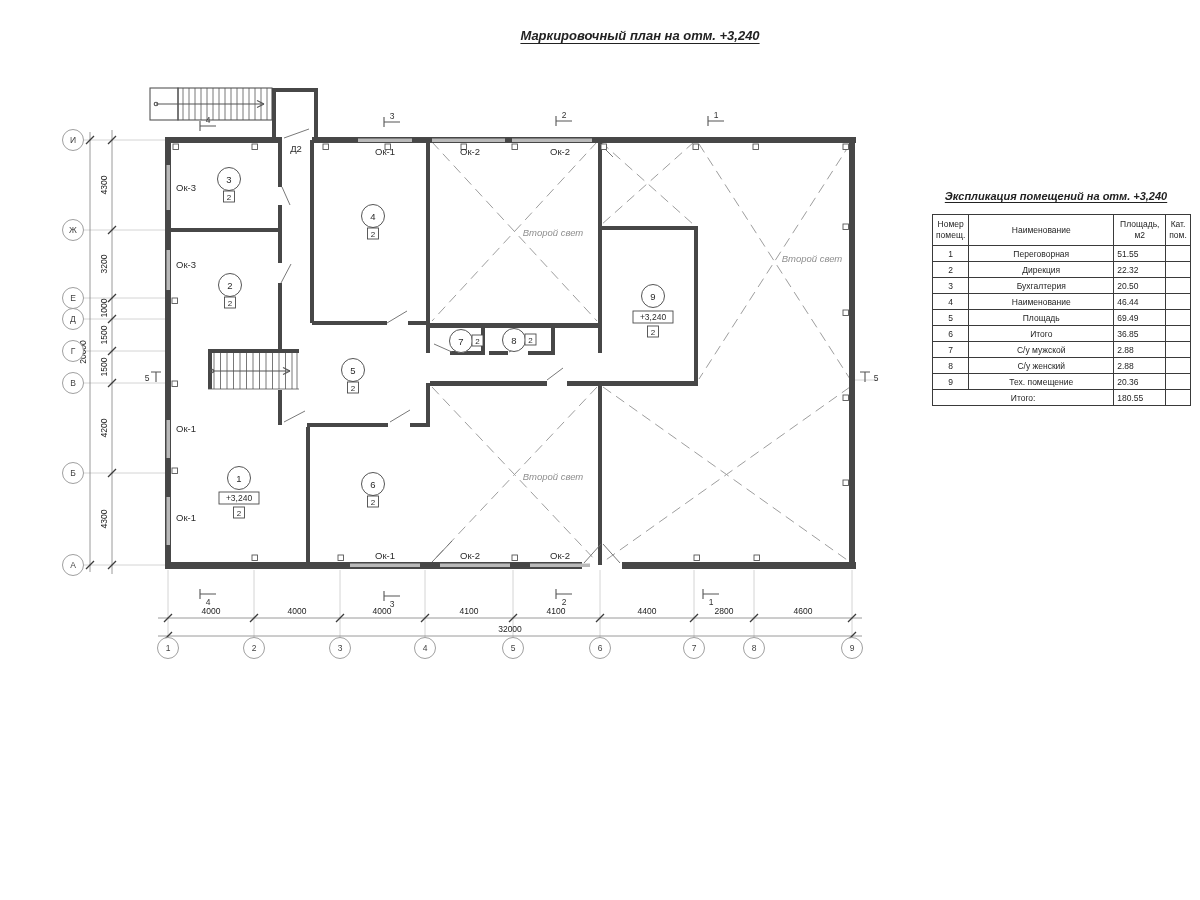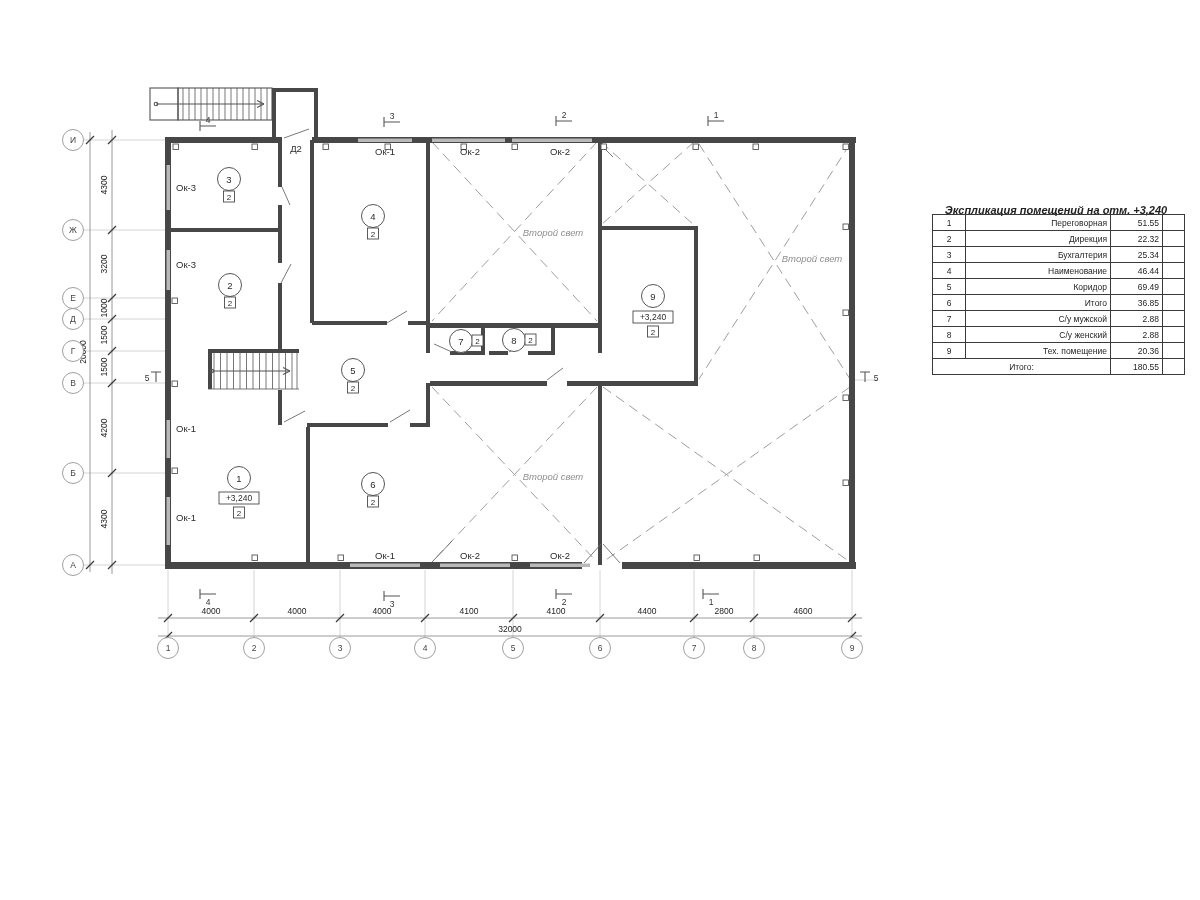--- a/index.html
+++ b/index.html
@@ -1,32 +1,32 @@
 <!DOCTYPE html>
 <html><head>
 <meta charset="utf-8">
 <style>
   html,body{margin:0;padding:0;background:#fff;width:1200px;height:900px;overflow:hidden;
     font-family:"Liberation Sans",sans-serif;}
   #stage{position:relative;width:1200px;height:900px;background:#ffffff;}
   .main-title{position:absolute;left:430px;top:28px;width:420px;text-align:center;
     font-size:13px;font-style:italic;font-weight:600;color:#222;
     text-decoration:underline;text-underline-offset:3px;}
-  .sched-title{position:absolute;left:925px;top:204px;width:262px;text-align:center;
+  .sched-title{position:absolute;left:925px;top:190px;width:262px;text-align:center;
     font-size:11px;font-style:italic;font-weight:600;color:#222;
-    text-underline-offset:2px;}
+    text-decoration:underline;text-underline-offset:2px;}
   table.sched{position:absolute;left:932px;top:214px;border-collapse:collapse;
     table-layout:fixed;font-size:8.5px;color:#1e1e1e;}
   table.sched th,table.sched td{border:1px solid #3a3a3a;padding:0 3px;
     overflow:hidden;font-weight:normal;}
   table.sched th{height:30px;text-align:center;vertical-align:middle;line-height:1.25;}
   table.sched td{height:15px;vertical-align:middle;}
   td.num{text-align:center;}
-  td.nm{text-align:right;}
-  td.ar{text-align:right;}
+  td.nm{text-align:center;}
+  td.ar{text-align:left;}
   td.tl{text-align:center;padding-right:6px;}
   
   .wall{fill:#474747;}
   .win{fill:#b9b9b9;}
   .grid{stroke:#c9c9c9;stroke-width:0.8;fill:none;}
   .dim{stroke:#808080;stroke-width:0.8;fill:none;}
   .tick{stroke:#3c3c3c;stroke-width:1.3;fill:none;}
   .dash{stroke:#9e9e9e;stroke-width:1;stroke-dasharray:10 6;fill:none;}
   .leaf{stroke:#6a6a6a;stroke-width:0.9;fill:none;}
   .thin{stroke:#555;stroke-width:1.1;fill:none;}
@@ -44,20 +44,21 @@
   .ctx{font-size:8px;text-anchor:middle;}
   .ltx{font-size:8.5px;text-anchor:middle;}
   .stx{font-size:8.5px;text-anchor:middle;fill:#333;}
   .light{font-size:9.5px;font-style:italic;text-anchor:middle;fill:#8f8f8f;}
 </style>
 </head>
 <body>
 
 <div id="stage">
 
+  <div class="main-title">Маркировочный план на отм. +3,240</div>
 
   <svg width="1200" height="900" viewBox="0 0 1200 900">
 
     <g>
       <path class="grid" d="M84 140H165 M84 230H165 M84 298H165 M84 319H165 M84 351H165 M84 383H165 M84 473H165 M84 565H165"></path>
       <path class="grid" d="M168 570V637 M254 570V637 M340 570V637 M425 570V637 M513 570V637 M600 570V637 M694 570V637 M754 570V637 M852 570V637"></path>
       <path class="grid" d="M855 380H878"></path>
     </g>
 
     <g>
@@ -345,47 +346,53 @@
   
   <div class="sched-title">Экспликация помещений на отм. +3,240</div>
   <table class="sched">
     <colgroup>
         <col style="width:33px">
         <col style="width:145px">
         <col style="width:52px">
         <col style="width:22px">
       </colgroup>
     <tbody>
+        <tr>
+      <th>Номер помещ.</th>
+      <th>Наименование</th>
+      <th>Площадь, м2</th>
+      <th>Кат. пом.</th>
+    </tr>
     <tr>
           <td class="num">1</td>
           <td class="nm">Переговорная</td>
           <td class="ar">51.55</td>
           <td></td>
         </tr>
     <tr>
           <td class="num">2</td>
           <td class="nm">Дирекция</td>
           <td class="ar">22.32</td>
           <td></td>
         </tr>
     <tr>
           <td class="num">3</td>
           <td class="nm">Бухгалтерия</td>
-          <td class="ar">25.34</td>
+          <td class="ar">20.50</td>
           <td></td>
         </tr>
     <tr>
           <td class="num">4</td>
           <td class="nm">Наименование</td>
           <td class="ar">46.44</td>
           <td></td>
         </tr>
     <tr>
           <td class="num">5</td>
-          <td class="nm">Коридор</td>
+          <td class="nm">Площадь</td>
           <td class="ar">69.49</td>
           <td></td>
         </tr>
     <tr>
           <td class="num">6</td>
           <td class="nm">Итого</td>
           <td class="ar">36.85</td>
           <td></td>
         </tr>
     <tr>

